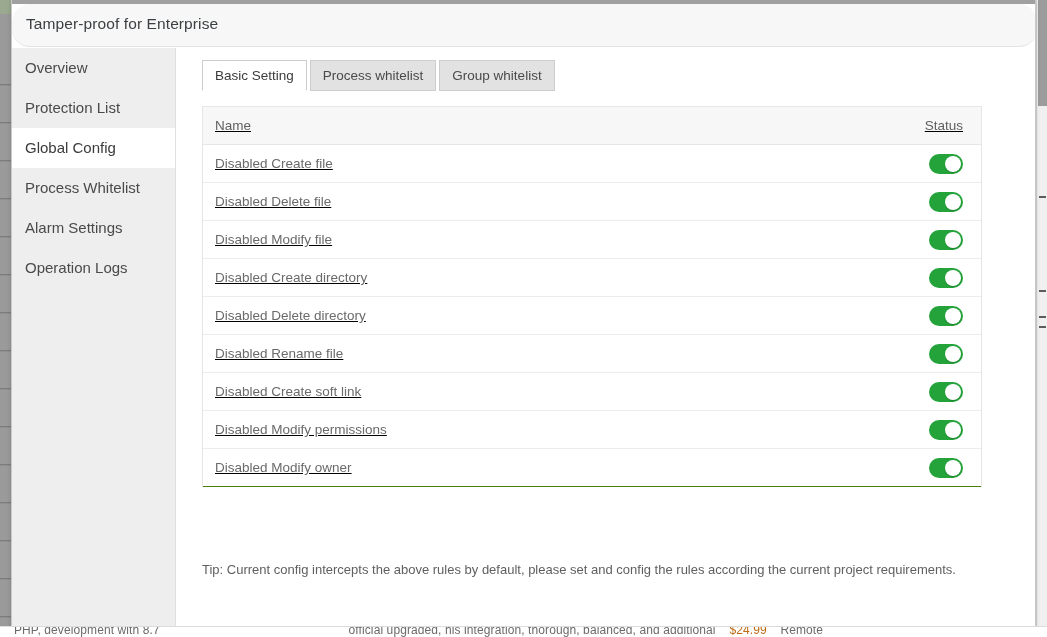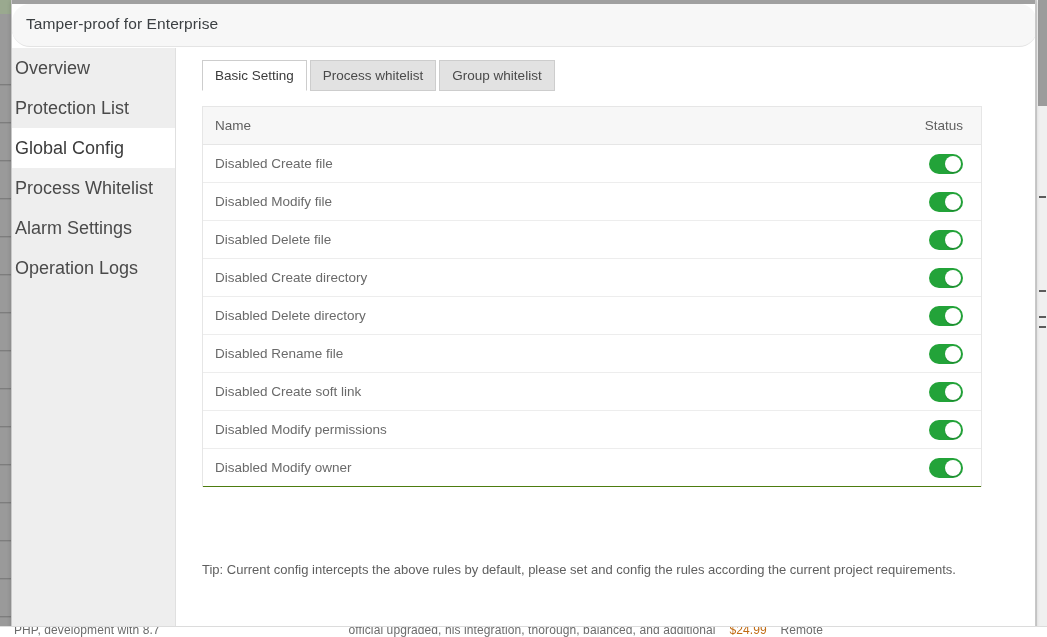--- a/index.html
+++ b/index.html
@@ -128,22 +128,22 @@
     left: 0; top: 0;
     width: 164px;
     height: 584px;
     background: #eeeeee;
     border-right: 1px solid #e0e0e0;
   }
   .nav-item {
     position: relative;
     height: 40px;
     line-height: 40px;
-    padding-left: 3px;
-    font-size: 18px;
+    padding-left: 13px;
+    font-size: 15px;
     color: #4a4a4a;
     cursor: pointer;
     white-space: nowrap;
   }
   .nav-item.active {
     background: #ffffff;
     color: #3b3b3b;
   }
 
   
@@ -183,20 +183,21 @@
     z-index: 2;
   }
 
   
   .rules-table {
     position: absolute;
     left: 25px; top: 58px;
     width: 780px;
     border: 1px solid #e6e6e6;
     border-bottom: none;
+    text-decoration: underline;
   }
   .thead {
     display: flex;
     align-items: center;
     height: 38px;
     background: #f7f7f7;
     border-bottom: 1px solid #e6e6e6;
     padding: 0 18px 0 12px;
   }
   .th-name {
@@ -347,30 +348,30 @@
           <div class="trow">
             <div class="td-name">Disabled Create file</div>
             <div class="td-status">
               <div class="switch on">
                 <div class="knob"></div>
               </div>
             </div>
           </div>
 
           <div class="trow">
+            <div class="td-name">Disabled Delete file</div>
+            <div class="td-status">
+              <div class="switch on">
+                <div class="knob"></div>
+              </div>
+            </div>
+          </div>
+
+          <div class="trow">
             <div class="td-name">Disabled Modify file</div>
-            <div class="td-status">
-              <div class="switch on">
-                <div class="knob"></div>
-              </div>
-            </div>
-          </div>
-
-          <div class="trow">
-            <div class="td-name">Disabled Delete file</div>
             <div class="td-status">
               <div class="switch on">
                 <div class="knob"></div>
               </div>
             </div>
           </div>
 
           <div class="trow">
             <div class="td-name">Disabled Create directory</div>
             <div class="td-status">

